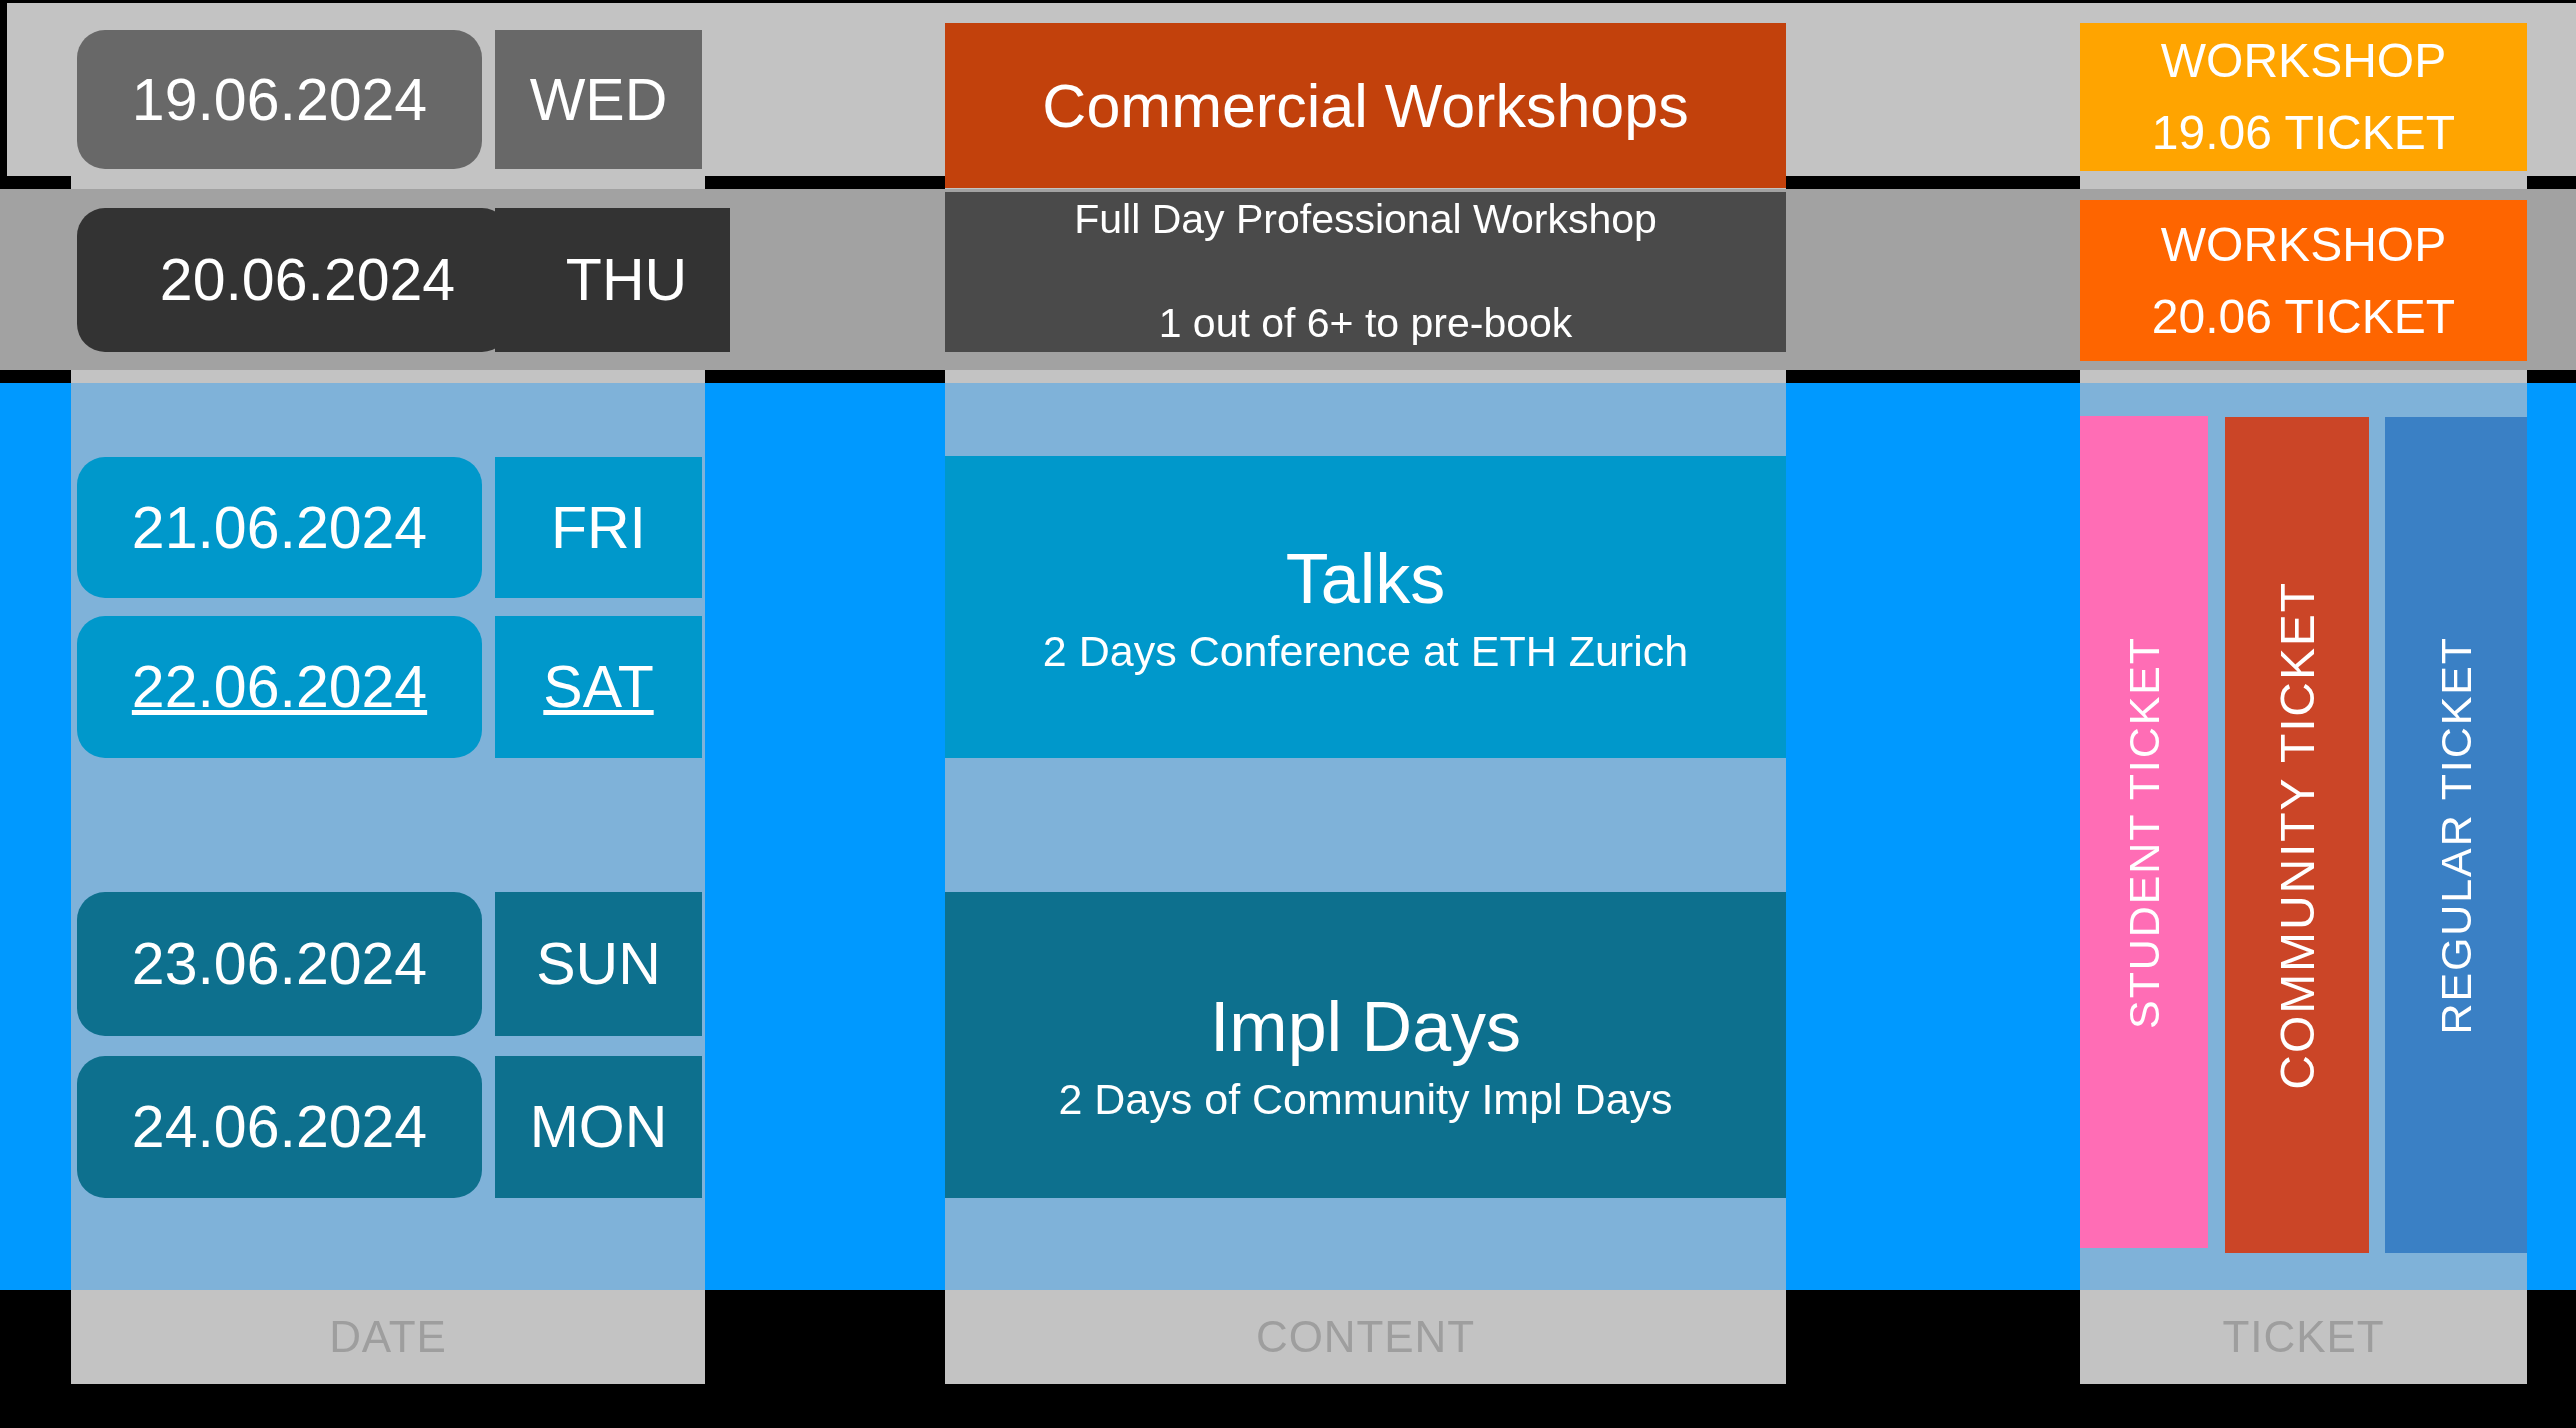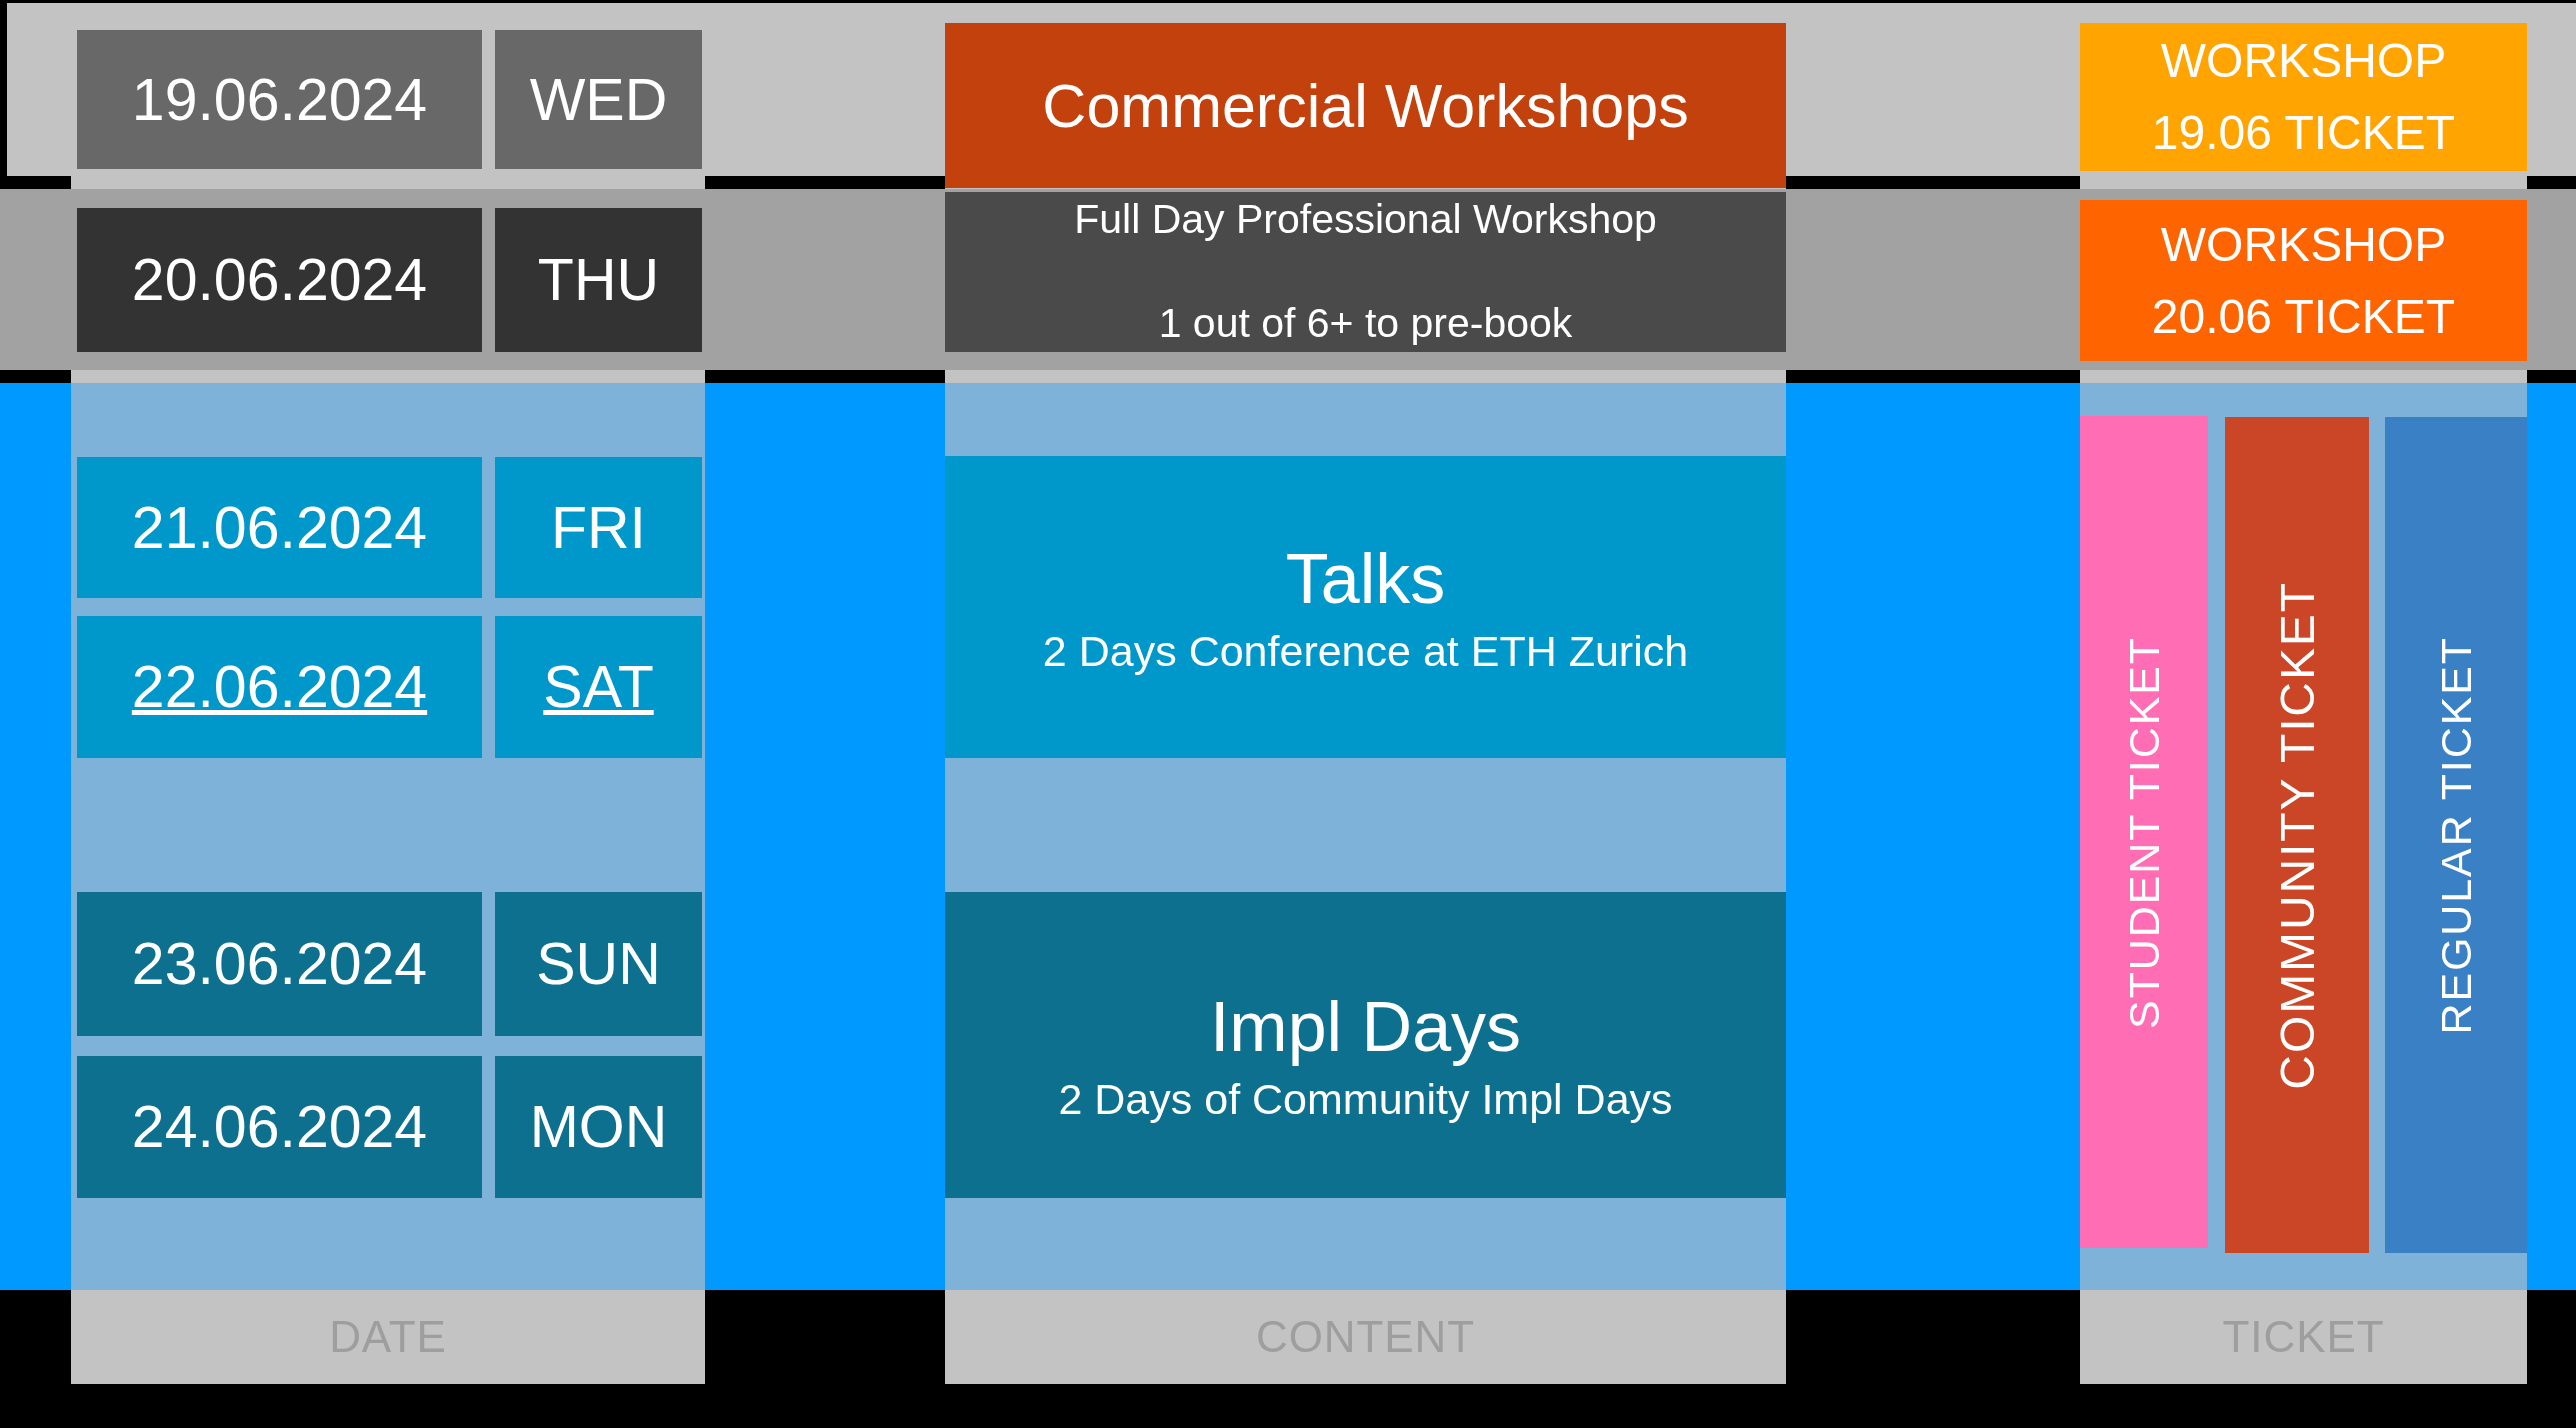--- a/index.html
+++ b/index.html
@@ -17,24 +17,24 @@
   .col-date{left:71px;width:634px;}
   .col-content{left:945px;width:841px;}
   .col-ticket{left:2080px;width:447px;}
   
   .panel{top:383px;height:907px;background:#7fb2d9;}
   
   .footer{top:1290px;height:94px;background:#c3c3c3;display:flex;align-items:center;justify-content:center;
           color:#9e9e9e;font-size:44px;letter-spacing:0.9px;}
   
   .cell{display:flex;align-items:center;justify-content:center;color:#fff;text-align:center;}
-  .dcell{left:77px;width:405px;font-size:59px;}
+  .dcell{left:77px;width:405px;font-size:59px;border-radius:28px;}
   .wcell{left:495px;width:207px;font-size:59px;}
   .gray1{background:#686868;}
-  .gray2{background:#333333;}
+  .gray2{background:#333333;padding-left:28px;}
   .teal{background:#0098cb;}
   .dteal{background:#0d708e;}
   .r1{top:30px;height:139px;}
   .r2{top:208px;height:144px;}
   .rF{top:457px;height:141px;}
   .rS{top:616px;height:142px;text-decoration:underline;}
   .rSu{top:892px;height:144px;}
   .rM{top:1056px;height:142px;}
   
   .cbox1{left:945px;top:23px;width:841px;height:165px;background:#c2410c;font-size:61px;}

